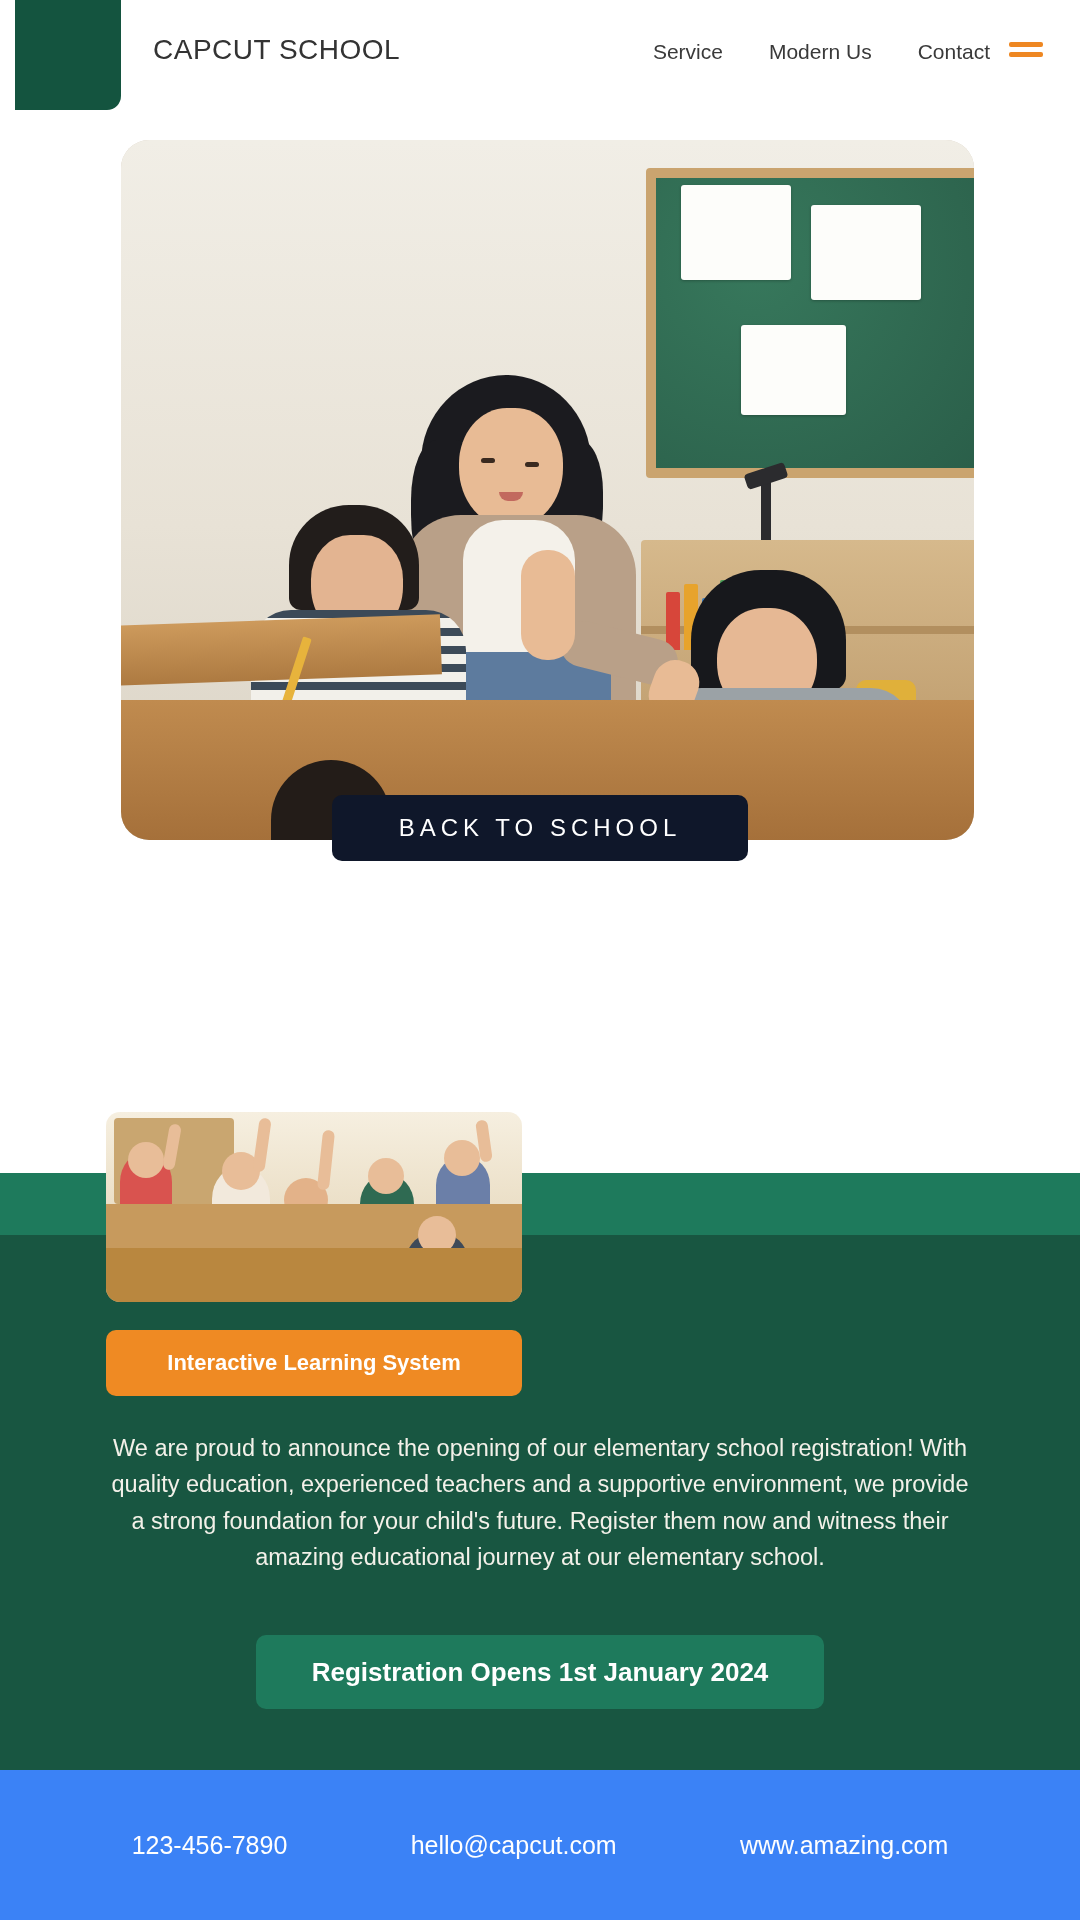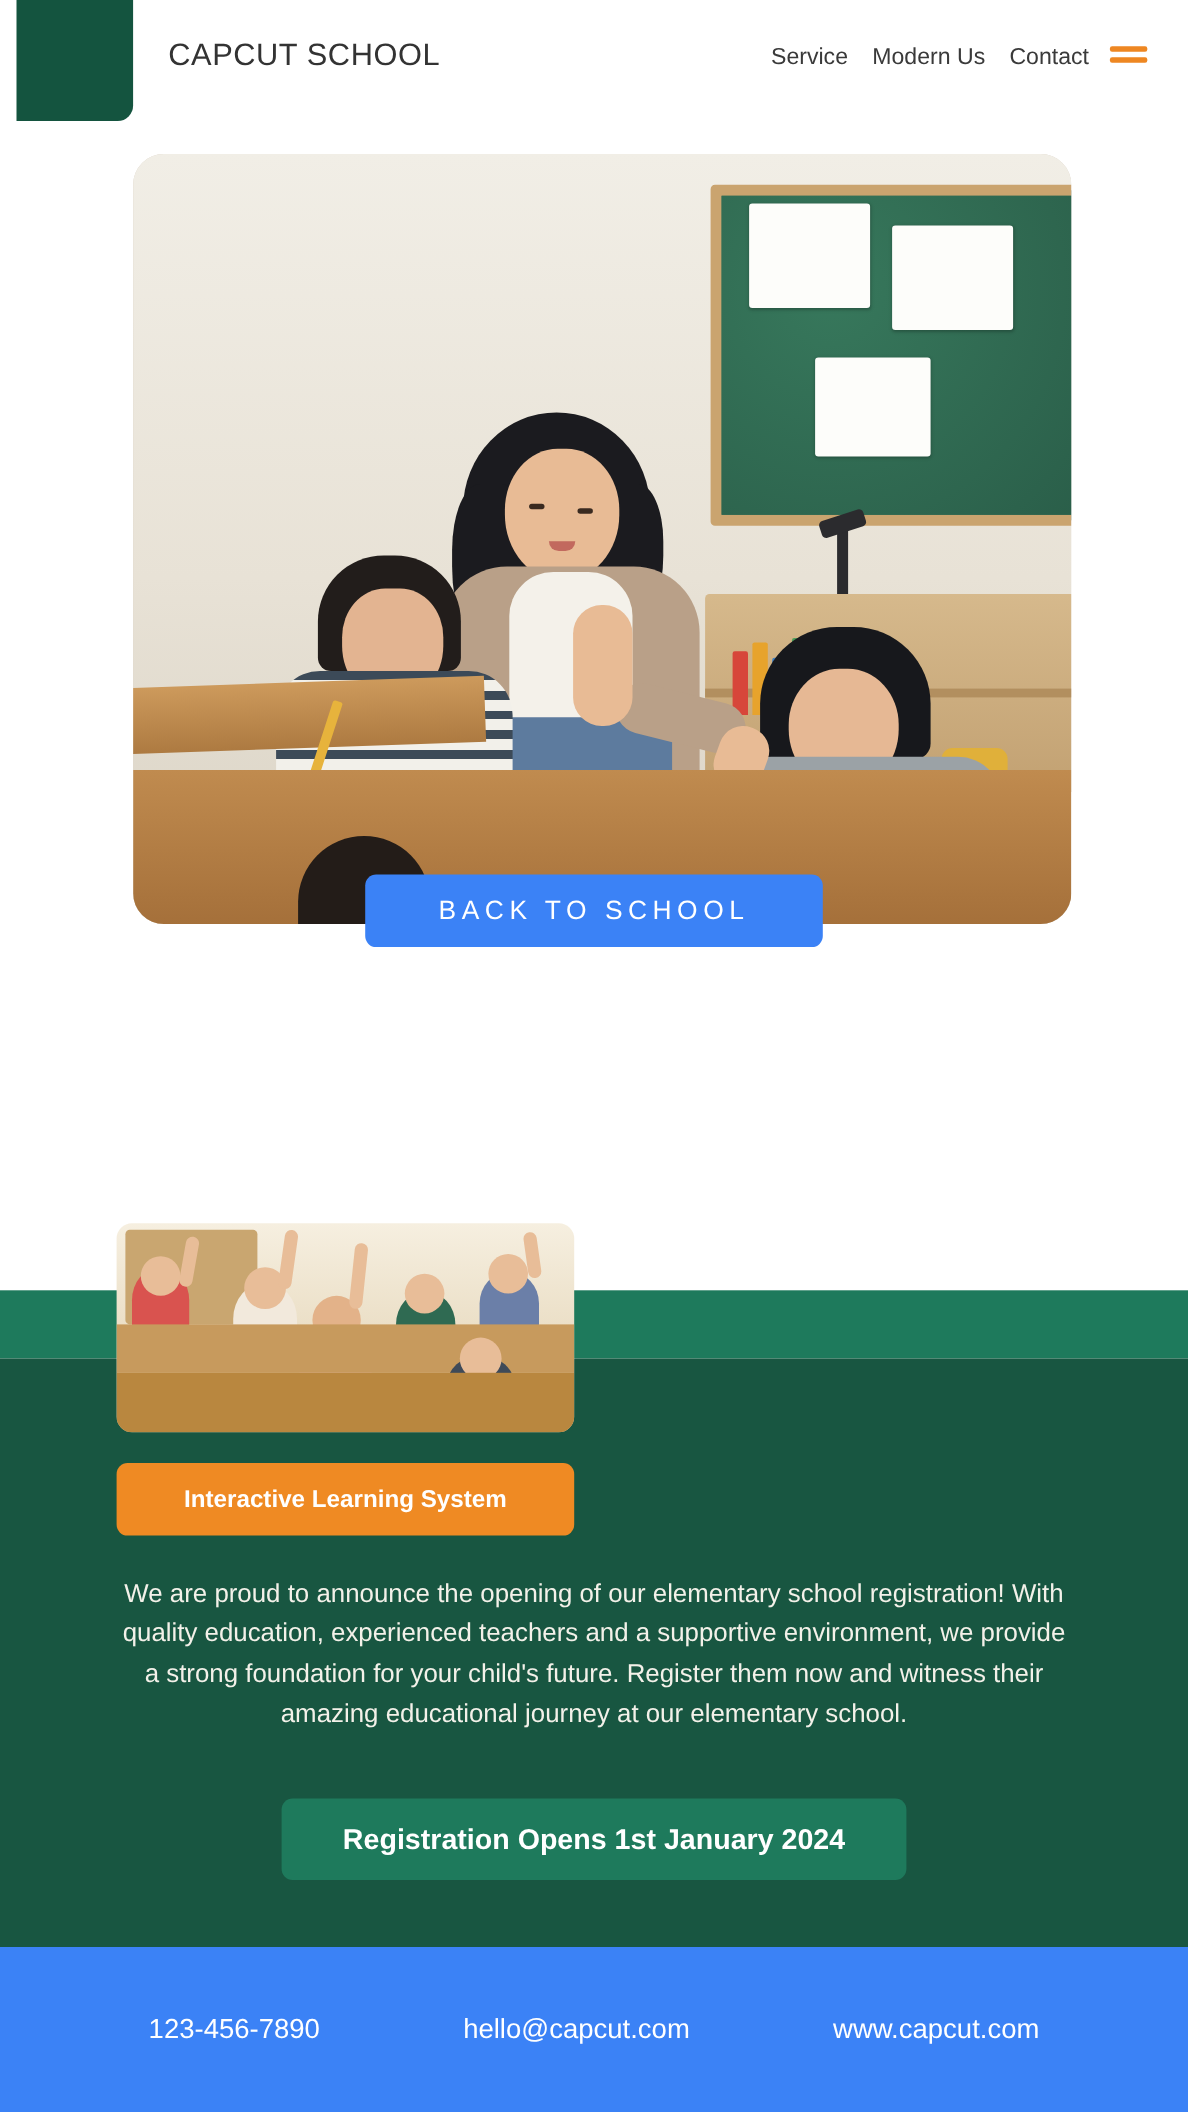--- a/index.html
+++ b/index.html
@@ -40,21 +40,21 @@
     font-size: 28px;
     letter-spacing: 0.5px;
     color: #333333;
   }
   .nav {
     position: absolute;
     right: 90px;
     top: 40px;
     display: flex;
     align-items: flex-start;
-    gap: 22px;
+    gap: 46px;
   }
   .nav a {
     font-size: 21px;
     color: #3a3a3a;
     text-decoration: none;
   }
   .hamburger {
     position: absolute;
     right: 37px;
     top: 42px;
@@ -178,21 +178,21 @@
   .microscope:before { content:""; position:absolute; left:-16px; top:-12px; width:42px; height:16px; background:#2b2b2e; border-radius:4px; transform: rotate(-18deg); }
   .microscope:after { content:""; position:absolute; left:-22px; bottom:-8px; width:56px; height:10px; background:#2b2b2e; border-radius:4px; }
 
   
   .badge {
     position: absolute;
     left: 332px;
     top: 795px;
     width: 416px;
     height: 66px;
-    background: #3b82f6;
+    background: #0f172a;
     border-radius: 10px;
     color: #ffffff;
     font-size: 24px;
     letter-spacing: 5px;
     display: flex;
     align-items: center;
     justify-content: center;
     font-weight: 500;
   }
 
@@ -444,17 +444,17 @@
   </div>
 
   <div class="desc">We are proud to announce the opening of our elementary school registration! With quality education, experienced teachers and a supportive environment, we provide a strong foundation for your child's future. Register them now and witness their amazing educational journey at our elementary school.</div>
 
   <button class="cta">Registration Opens 1st January 2024</button>
 
   <div class="footer">
     <div class="footer-inner">
       <span>123-456-7890</span>
       <span>hello@capcut.com</span>
-      <span>www.capcut.com</span>
+      <span>www.amazing.com</span>
     </div>
   </div>
 
 </div>
 
 </body></html>

